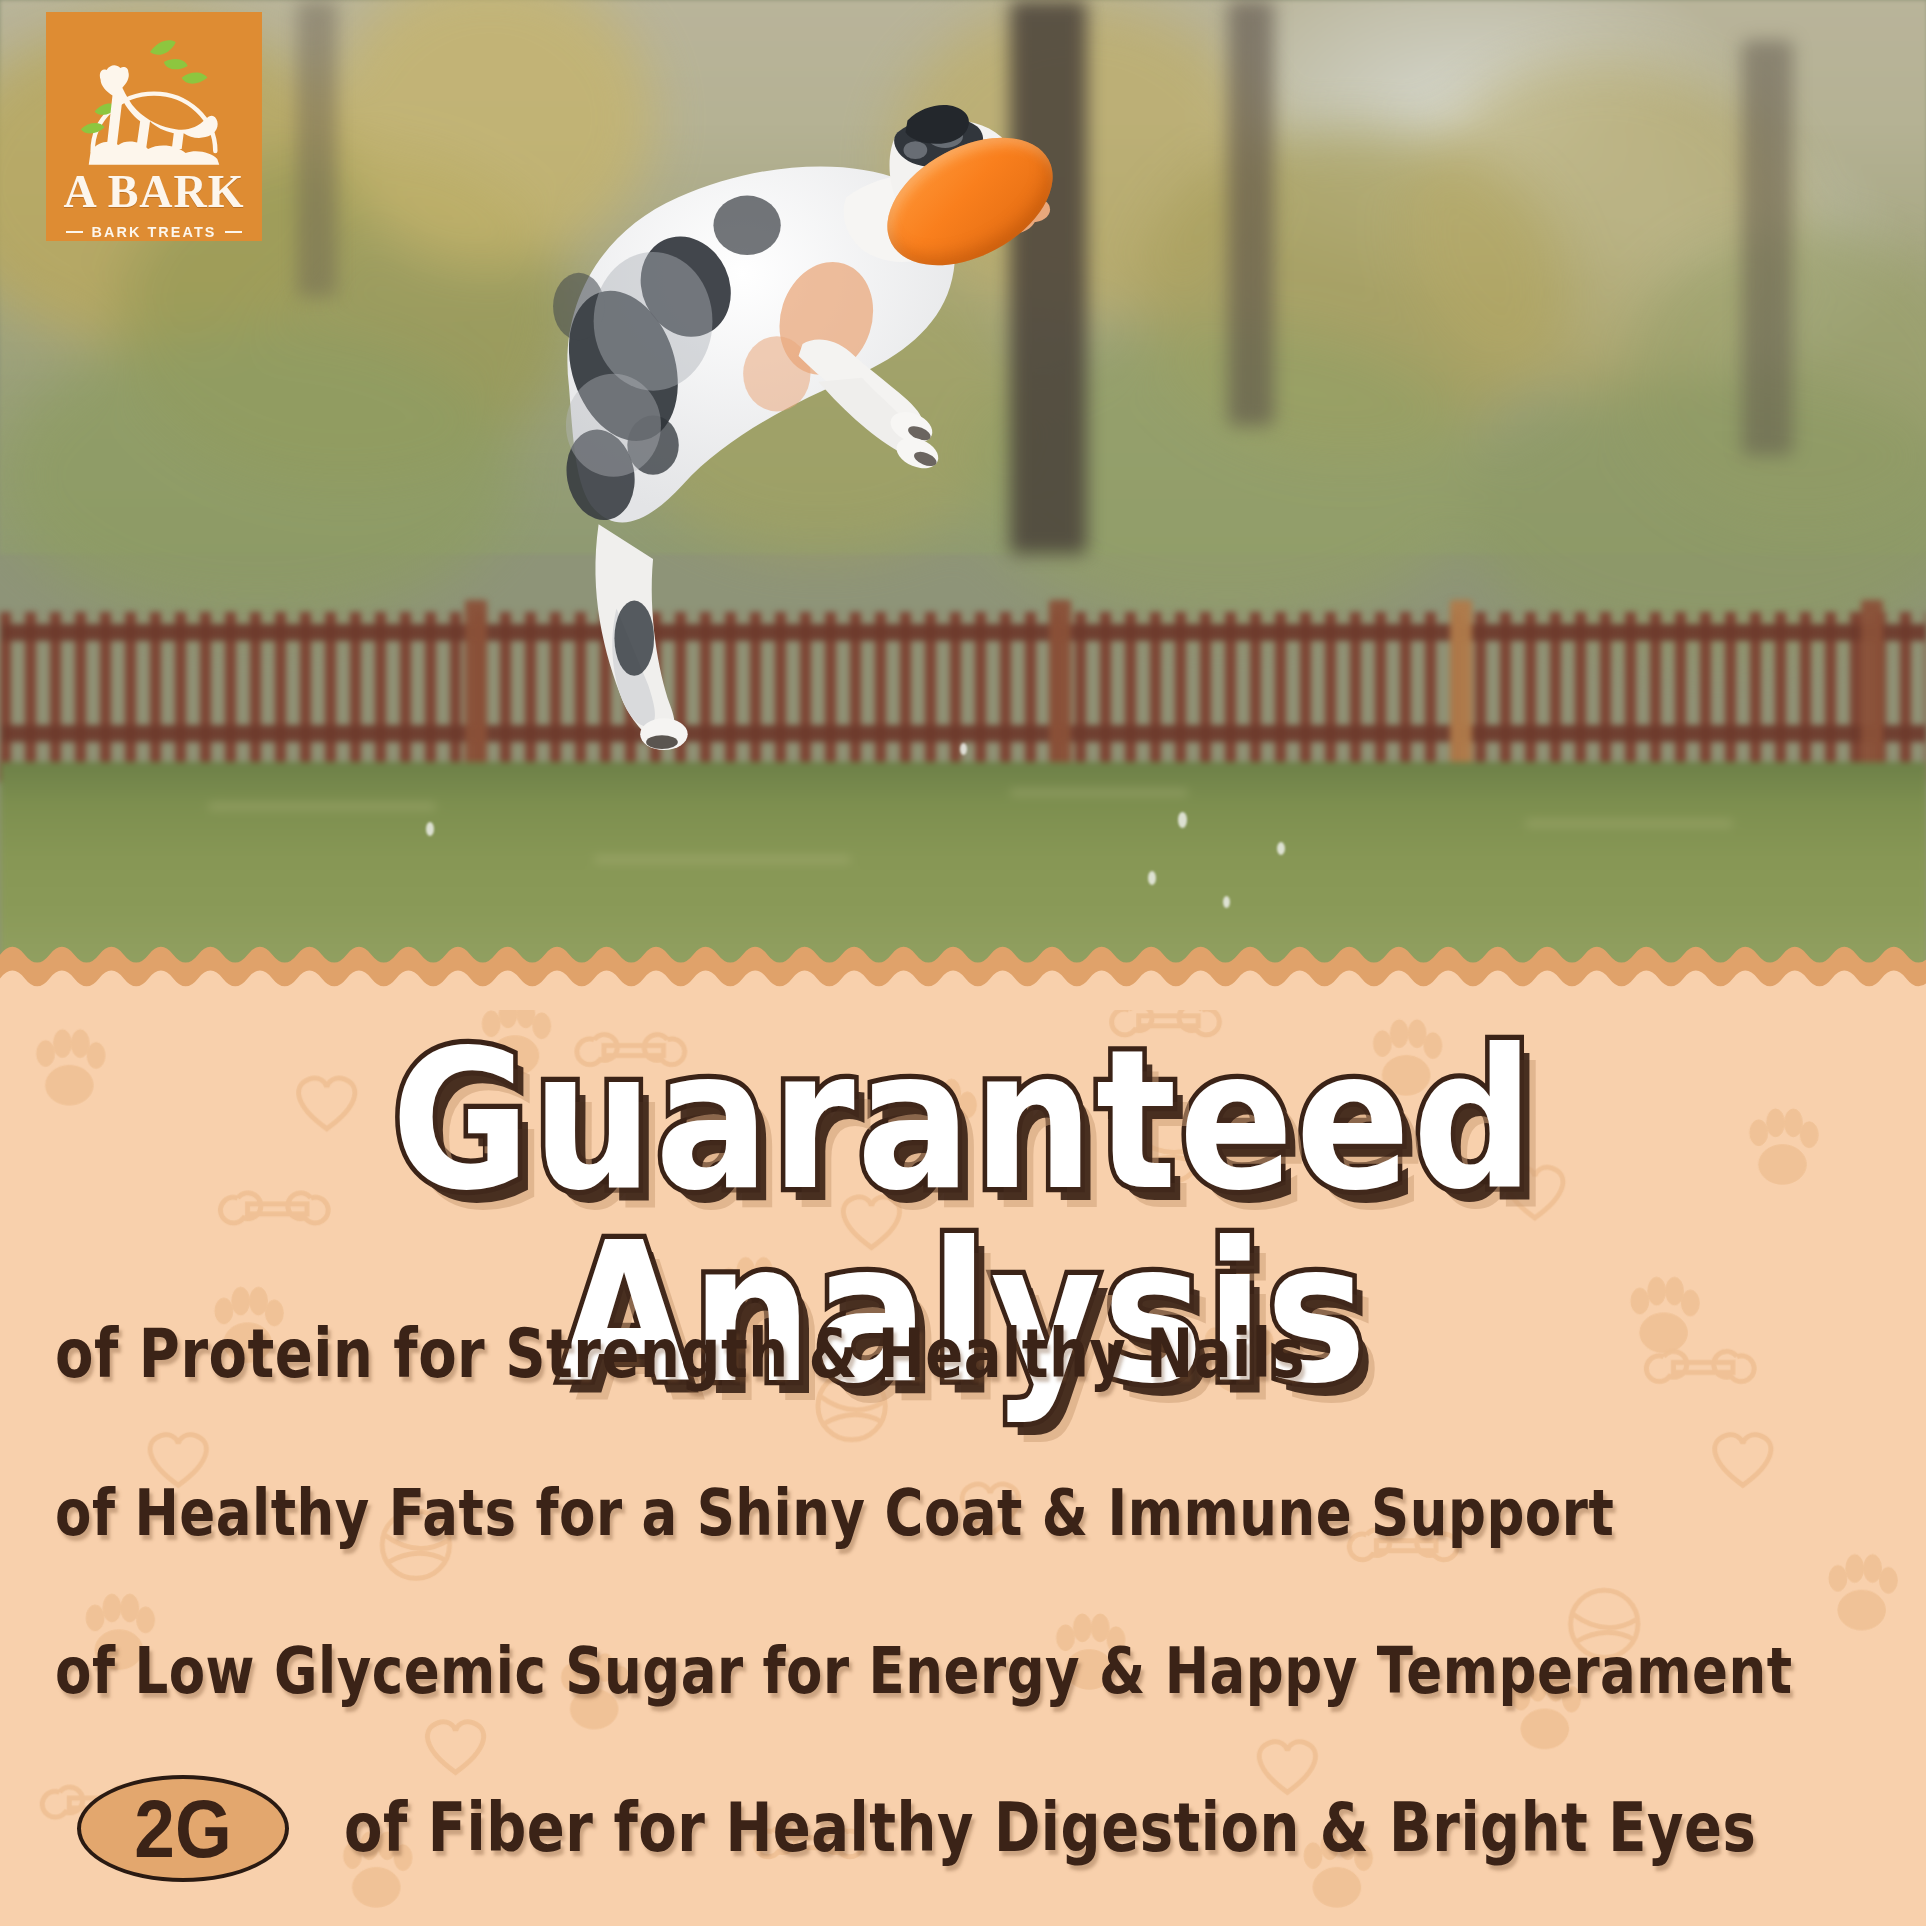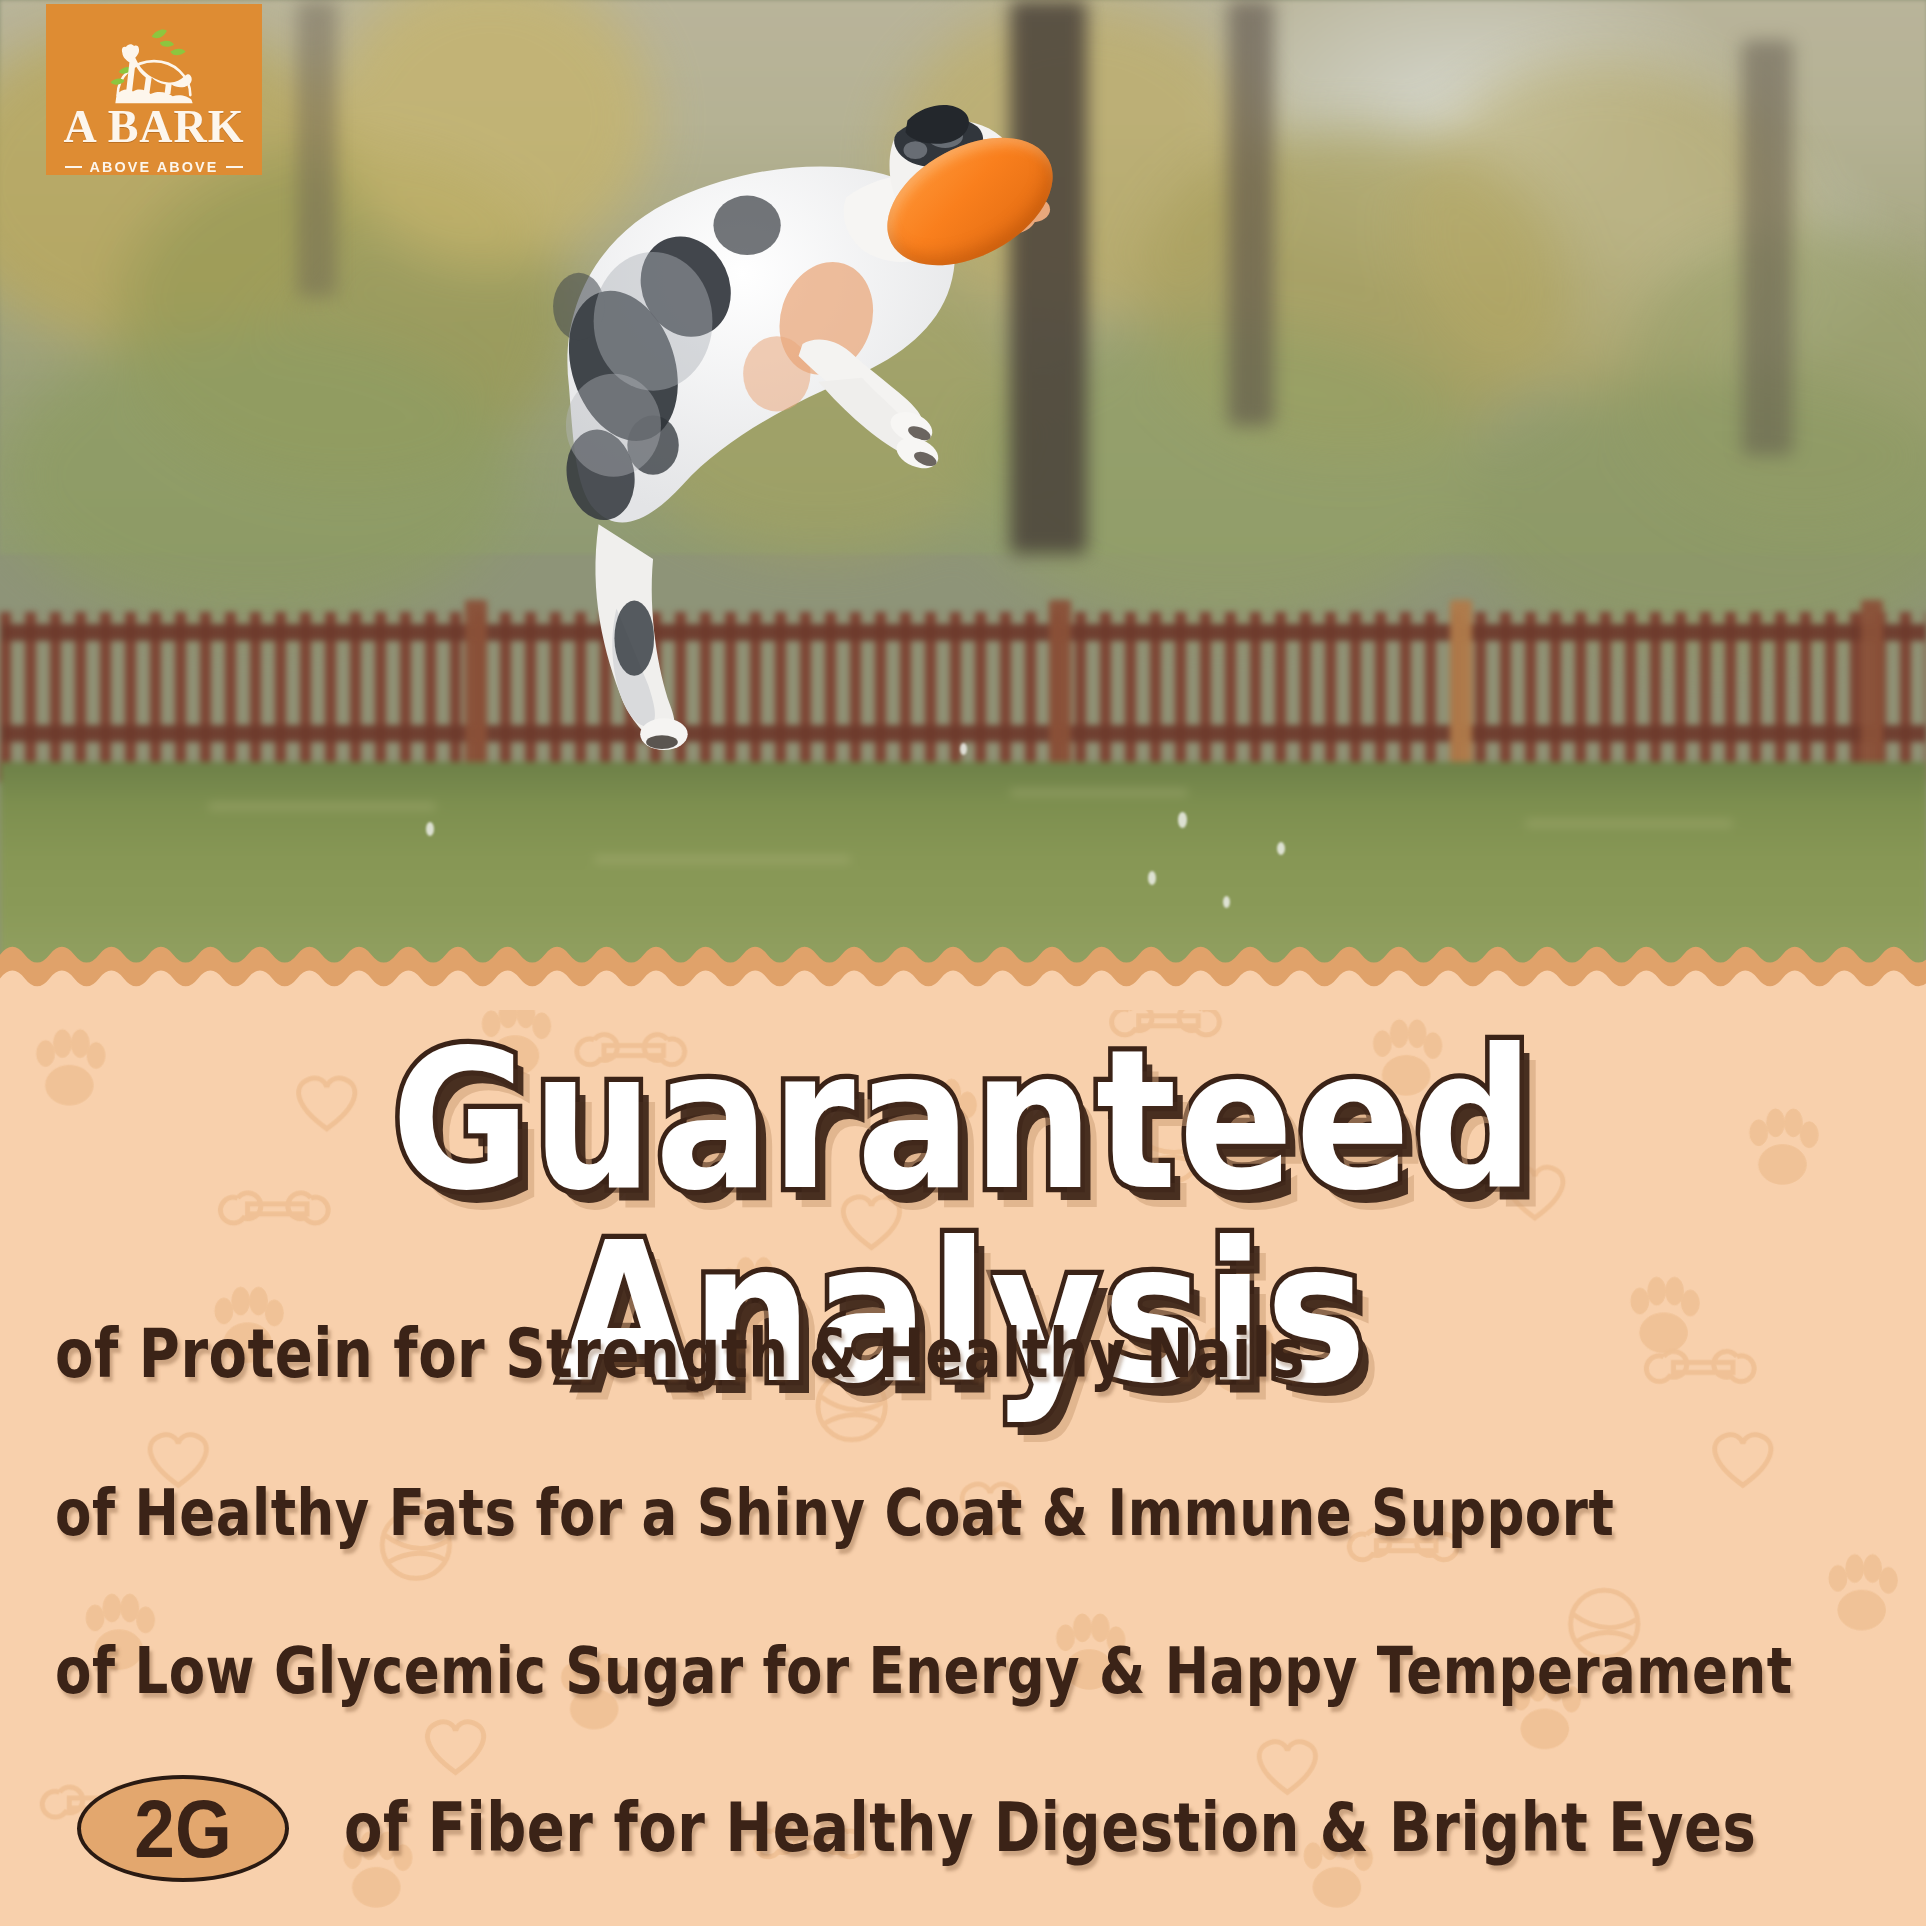--- a/index.html
+++ b/index.html
@@ -84,21 +84,21 @@
   
   .lower{
     position:absolute;left:0;top:990px;width:1927px;height:937px;
     background:#F8D0AC;
     z-index:5;
   }
   .patternlayer{position:absolute;left:0;top:0;width:100%;height:100%;opacity:1;}
 
   
   .logo-badge{
-    position:absolute;left:46px;top:4px;width:216px;height:171px;
+    position:absolute;left:46px;top:12px;width:216px;height:229px;
     background:#DE8C33;z-index:8;
     display:flex;flex-direction:column;align-items:center;justify-content:flex-start;
     padding-top:22px;
   }
   .logo-mark{position:relative;width:178px;height:139px;}
   .logo-wordmark{
     color:#fdf6ec;font-family:"Liberation Serif", serif;font-weight:bold;
     font-size:46px;letter-spacing:1px;line-height:1;margin-top:-4px;
     text-shadow:0 1px 0 rgba(120,60,10,.35);
   }
@@ -395,21 +395,21 @@
                  C 42 58, 36 52, 36 46 Z"></path>
 
         <path d="M26 118 C 34 108, 46 106, 54 112 C 62 106, 76 108, 84 116
                  C 96 110, 112 112, 122 120 C 134 116, 148 120, 154 126
                  L 156 132 L 24 132 Z"></path>
       </g>
     </svg>
     <div class="logo-wordmark">A BARK</div>
     <div class="logo-sub">
       <span class="dash"></span>
-      <span>ABOVE ABOVE</span>
+      <span>BARK TREATS</span>
       <span class="dash"></span>
     </div>
   </div>
 
   <div class="title">Guaranteed Analysis</div>
 
   <div class="facts">
 
     <div class="fact-row">
       <div class="fact-text">of Protein for Strength &amp; Healthy Nails</div>

